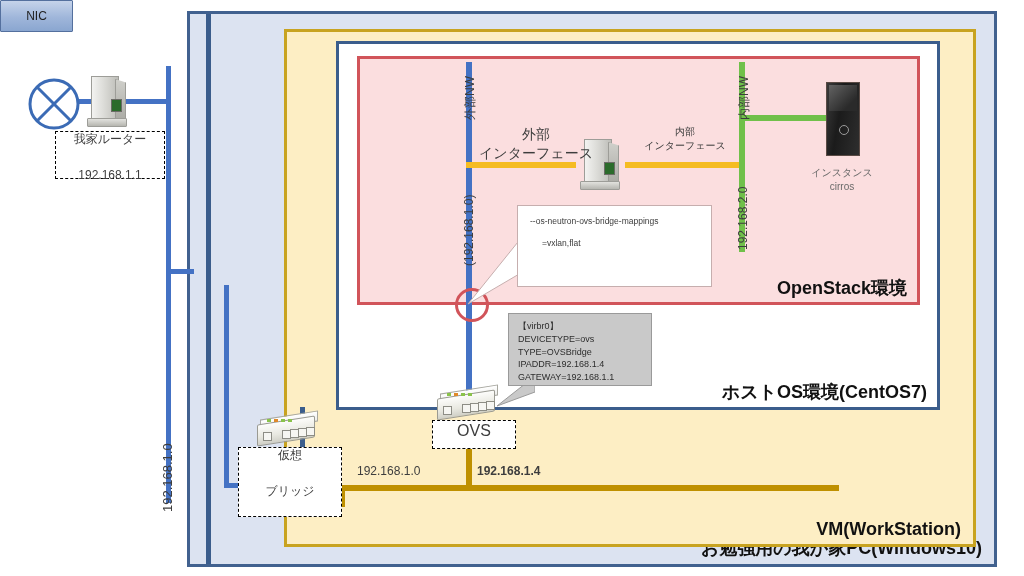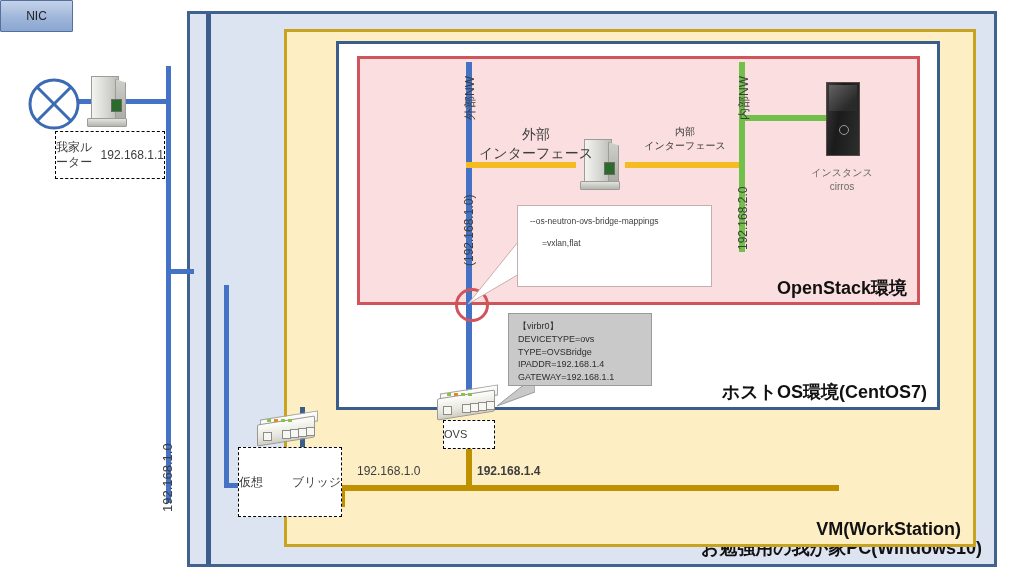--- a/index.html
+++ b/index.html
@@ -27,22 +27,22 @@
   
   .line{position:absolute;}
   .blue{background:#4472c4;}
   .blue-d{background:#3b5d8c;}
   .gold{background:#bf9000;}
   .green{background:#70c04a;}
   .orange{background:#f5bc22;}
 
   
   .dashed{position:absolute;box-sizing:border-box;border:1.5px dashed #000;
-          background:#ffffff;display:flex;flex-direction:row;
-          align-items:center;justify-content:space-between;line-height:1.25;}
+          background:#ffffff;display:flex;flex-direction:column;
+          align-items:center;justify-content:flex-start;line-height:1.25;gap:21px;}
 
   
   .callout{position:absolute;box-sizing:border-box;}
   #cfg-neutron{left:517px;top:205px;width:195px;height:82px;
                background:#ffffff;border:1px solid #c6aeae;
                padding:9px 0 8px 12px;font-size:8.5px;line-height:1.55;color:#3d3d3d;}
   #cfg-virbr0{left:508px;top:313px;width:144px;height:73px;
               background:#c9c9c9;border:1px solid #9a9a9a;
               padding:6px 0 0 9px;font-size:9px;line-height:1.42;color:#2d2d2d;}
   .cfg-line{white-space:nowrap;}
@@ -240,21 +240,21 @@
 <div class="dashed" style="left:55px;top:131px;width:110px;height:48px;font-size:12px;">
   <div>我家ルーター</div>
   <div>192.168.1.1</div>
 </div>
 
 <div class="dashed" style="left:238px;top:447px;width:104px;height:70px;font-size:12px;">
   <div>仮想</div>
   <div>ブリッジ</div>
 </div>
 
-<div class="dashed" style="left:432px;top:420px;width:52px;height:29px;font-size:11px;margin-left:11px;">
+<div class="dashed" style="left:432px;top:420px;width:84px;height:29px;font-size:16px;">
   <div>OVS</div>
 </div>
 
 <div class="vtext" style="left:462px;top:120px;font-size:12px;">外部NW</div>
 
 <div class="vtext" style="left:462px;top:266px;font-size:12px;">(192.168.1.0)</div>
 
 <div class="vtext" style="left:736px;top:120px;font-size:12px;">内部NW</div>
 
 <div class="vtext" style="left:736px;top:250px;font-size:12px;">192.168.2.0</div>

